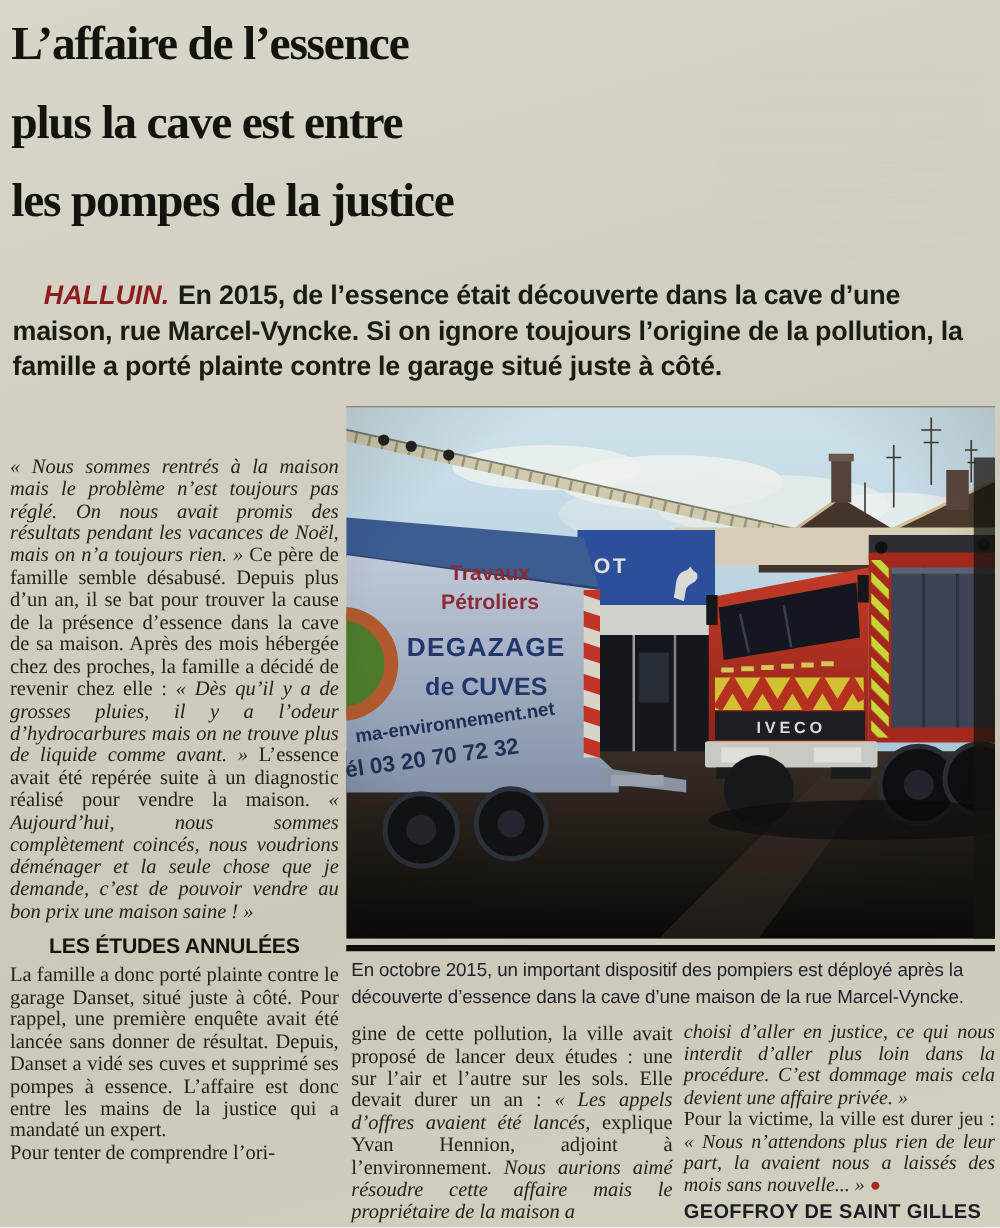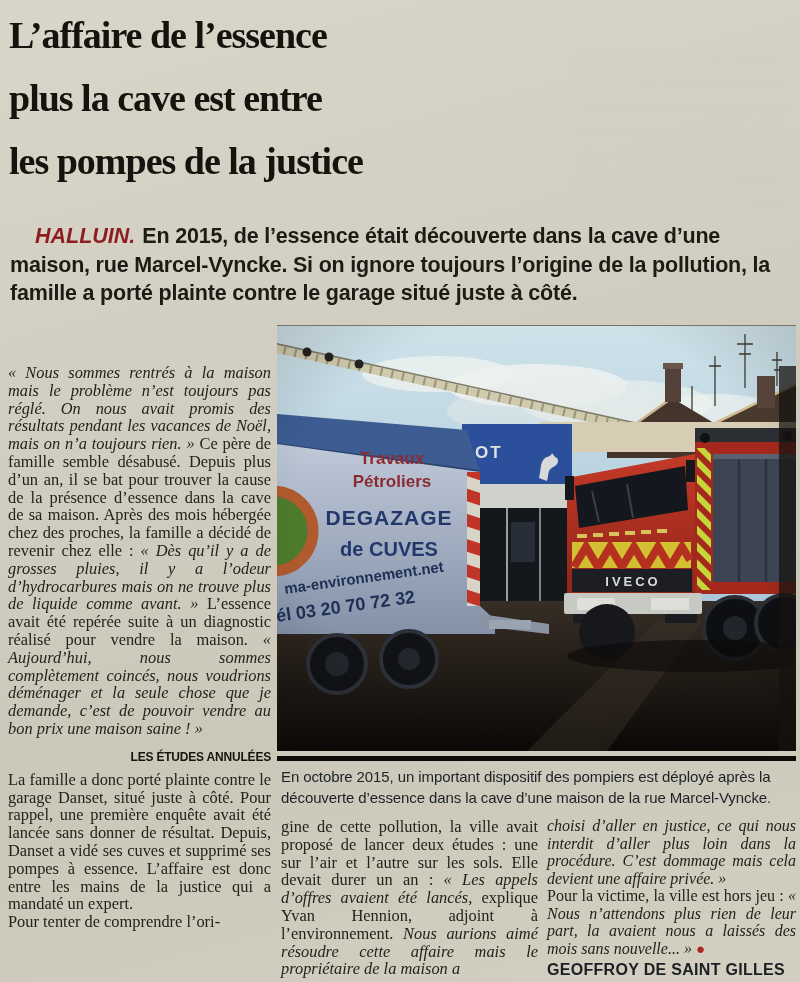--- a/index.html
+++ b/index.html
@@ -26,22 +26,22 @@
   .standfirst .loc{color:#8e1d1f;font-style:italic;margin-right:7px;letter-spacing:0;margin-left:25px;}
   .bodycol{
     font-size:16.4px;line-height:17.8px;text-align:justify;color:#26221b;
   }
   .bodycol p{margin:0;}
   .it{font-style:italic;}
   .speaker{font-weight:400;}
   .col-left{position:absolute;left:8px;top:340px;width:263px;margin-top:24px;}
   .col-left .subhead{
     font-family:"Liberation Sans",sans-serif;font-weight:700;
-    font-size:12px;line-height:20px;color:#17140f;margin:9px 0 4px 0;
-    letter-spacing:-.2px;text-align:right;
+    font-size:17px;line-height:20px;color:#17140f;margin:9px 0 4px 0;
+    letter-spacing:-.2px;text-align:center;
   }
   .photo-wrap{
     position:absolute;left:277px;top:325px;width:519px;height:430px;
     border-top:1px solid #77746a;border-bottom:5px solid #0d0c0a;
   }
   .photo-wrap svg{display:block;}
   .caption{
     position:absolute;left:281px;top:766px;width:510px;
     font-family:"Liberation Sans",sans-serif;font-weight:400;
     font-size:15px;line-height:21px;color:#1b2126;letter-spacing:-.1px;
@@ -227,17 +227,17 @@
   </div>
 
   <div class="caption">En octobre 2015, un important dispositif des pompiers est déployé après la découverte d’essence dans la cave d’une maison de la rue Marcel-Vyncke.</div>
 
   <div class="bodycol col-mid">
     <p><span>gine de cette pollution, la ville avait proposé de lancer deux études : une sur l’air et l’autre sur les sols. Elle devait durer un an : </span><span class="it">« Les appels d’offres avaient été lancés, </span><span>explique </span><span class="speaker">Yvan Hennion,</span><span> adjoint à l’environnement. </span><span class="it">Nous aurions aimé résoudre cette affaire mais le propriétaire de la maison a</span></p>
   </div>
 
   <div class="bodycol col-right">
     <p><span class="it">choisi d’aller en justice, ce qui nous interdit d’aller plus loin dans la procédure. C’est dommage mais cela devient une affaire privée. »</span></p>
-    <p><span>Pour la victime, la ville est hors jeu : </span><span class="it">« Nous n’attendons plus rien de leur part, la avaient nous a laissés des mois sans nouvelle... » </span><span class="end-dot">●</span></p>
+    <p><span>Pour la victime, la ville est durer jeu : </span><span class="it">« Nous n’attendons plus rien de leur part, la avaient nous a laissés des mois sans nouvelle... » </span><span class="end-dot">●</span></p>
     <div class="byline">GEOFFROY DE SAINT GILLES</div>
   </div>
 
 </div>
 
 </body></html>

